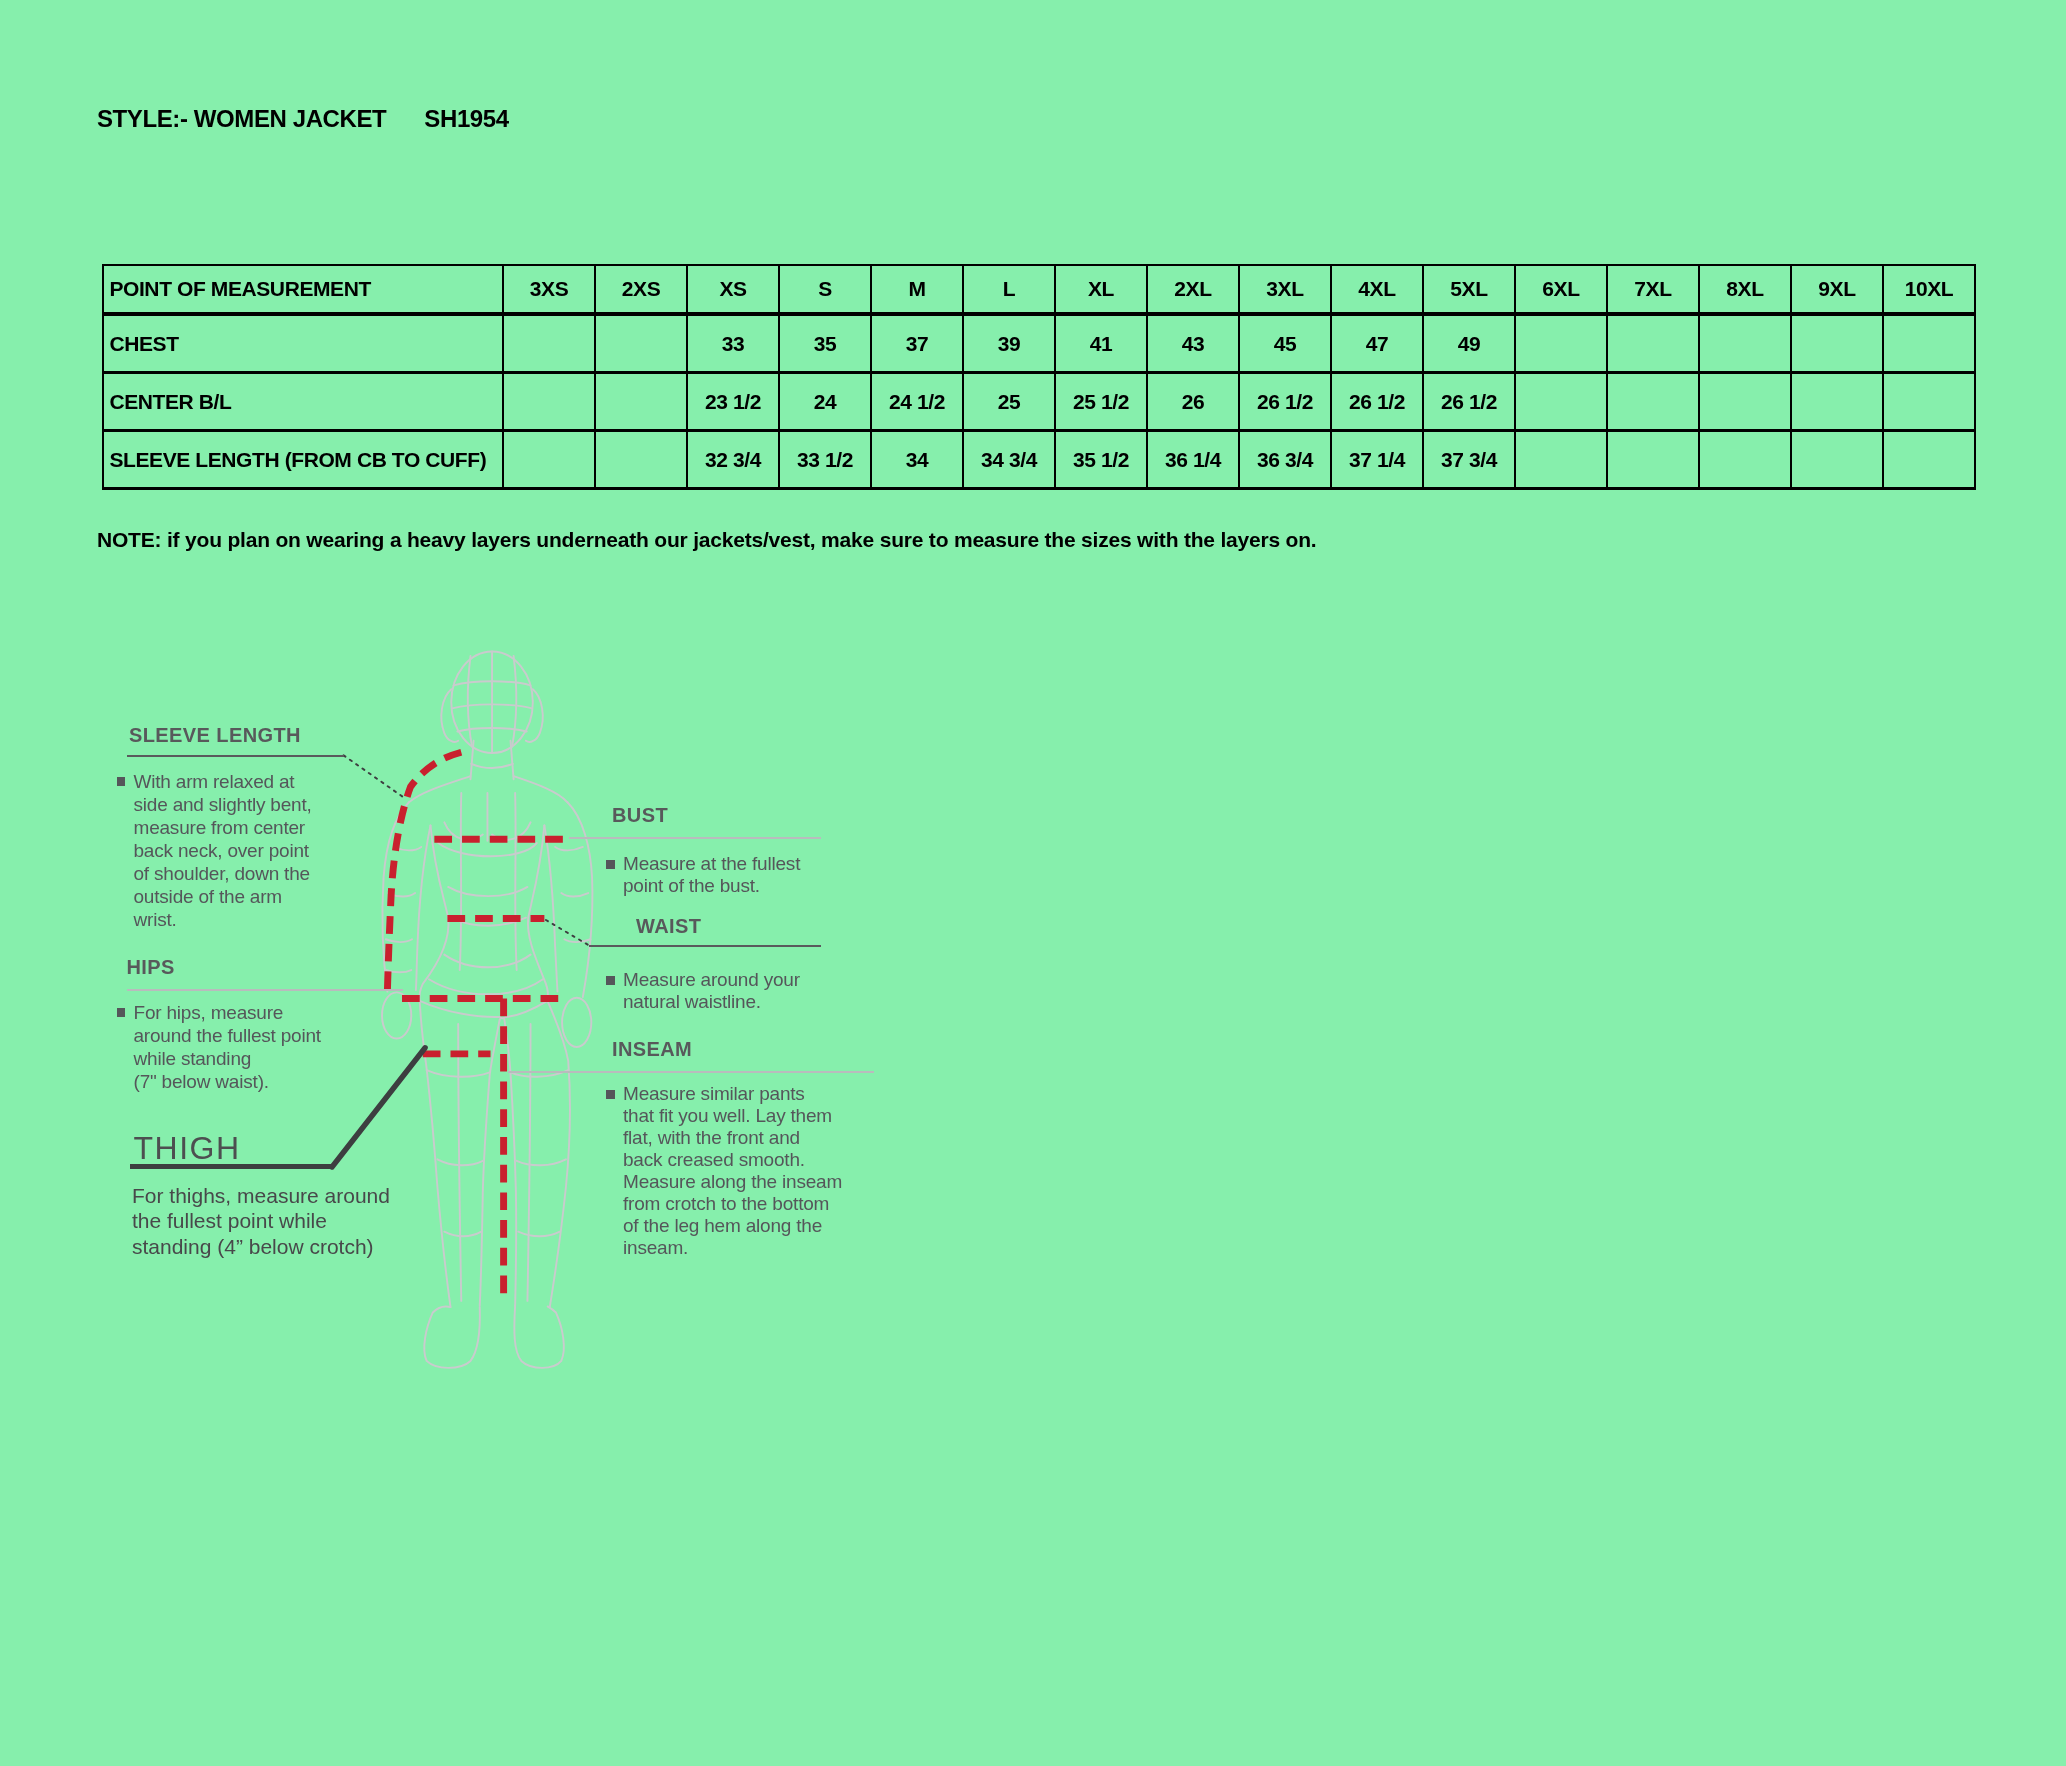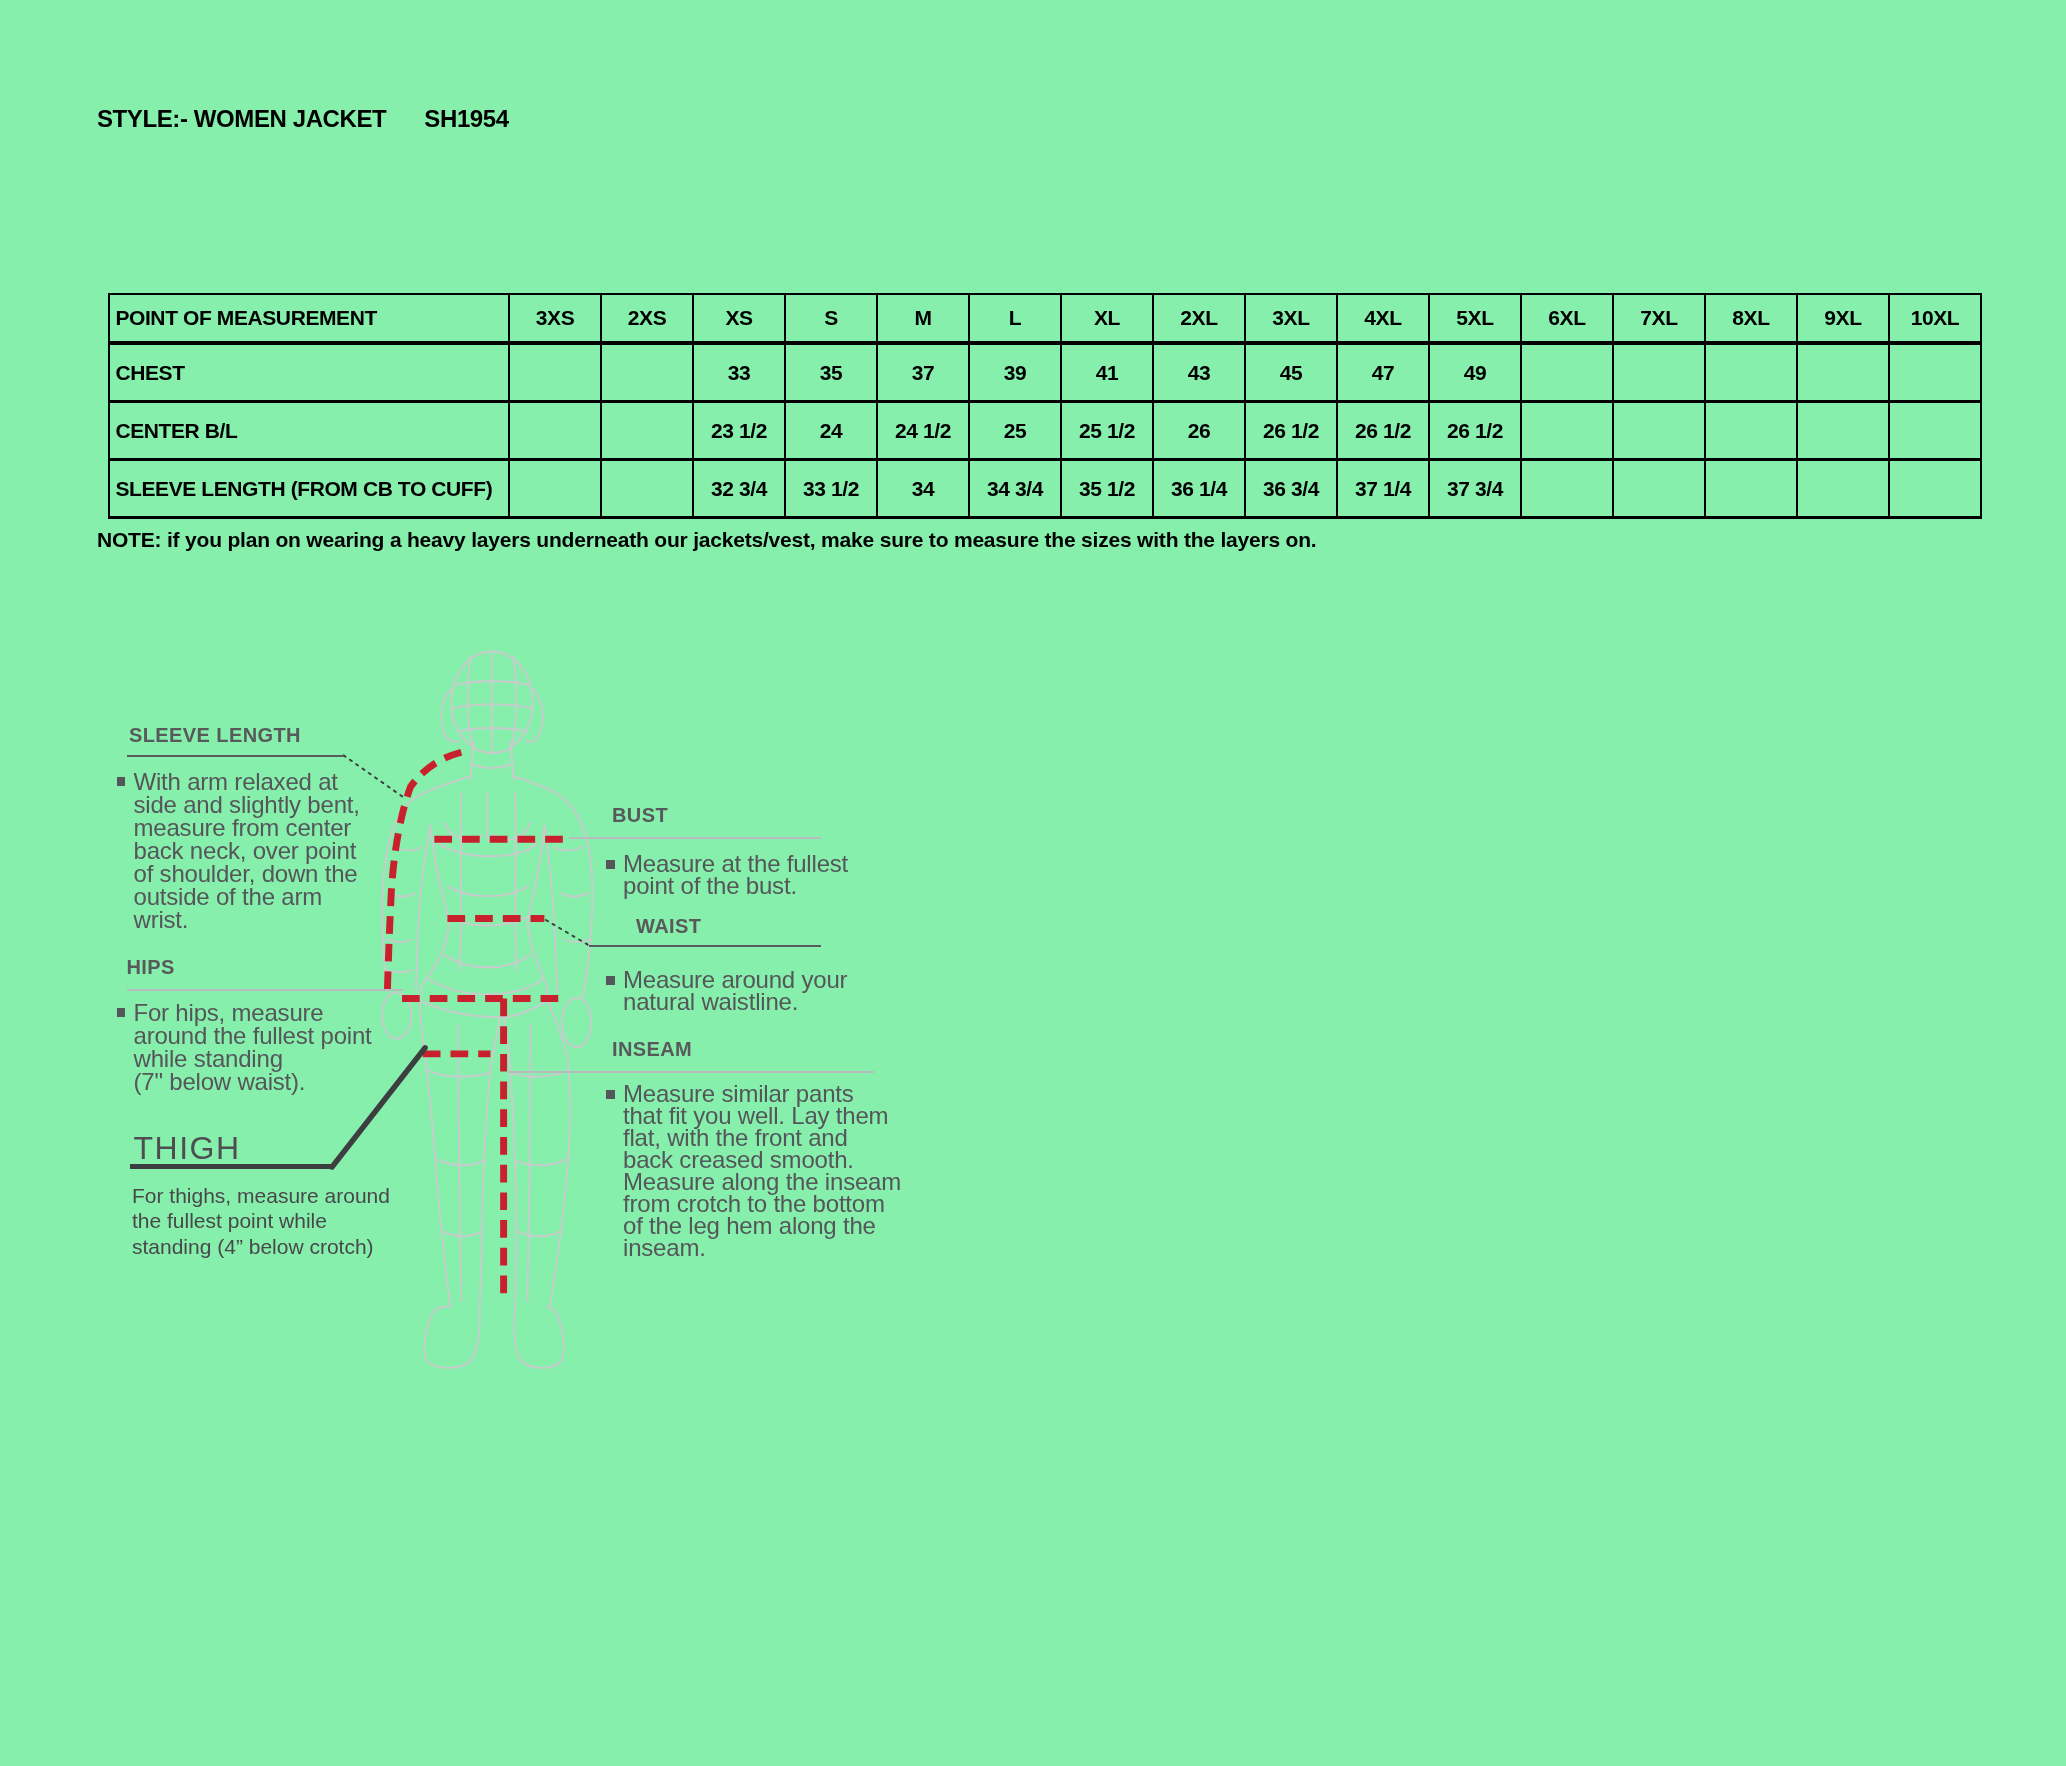--- a/index.html
+++ b/index.html
@@ -5,22 +5,22 @@
   html,body{margin:0;padding:0;background:#ffffff;}
   .page{position:relative;width:2066px;height:1767px;background:#86efac;overflow:hidden;
         font-family:"Liberation Sans","DejaVu Sans",sans-serif;color:#000;}
 
   
   .doc-title{position:absolute;left:97px;top:105px;font-size:24px;font-weight:bold;
              letter-spacing:-0.4px;white-space:nowrap;}
   .doc-title .code{margin-left:38px;}
 
   
-  table.size-chart{position:absolute;left:108px;top:264px;border-collapse:collapse;
-                   table-layout:fixed;width:1488px;margin-top:29px;}
+  table.size-chart{position:absolute;left:102px;top:264px;border-collapse:collapse;
+                   table-layout:fixed;width:1488px;}
   .size-chart col.c-label{width:400px;}
   .size-chart col.c-size{width:92px;}
   .size-chart th,.size-chart td{border:2.3px solid #000;font-weight:bold;font-size:21px;
                    text-align:center;padding:0;letter-spacing:-0.4px;white-space:nowrap;
                    overflow:hidden;}
   .size-chart th{border-bottom-width:4.6px;height:46px;}
   .size-chart td{border-top-width:3.8px;border-bottom-width:3.8px;height:55px;}
   .size-chart .c0{text-align:left;padding-left:5.4px;}
 
   
@@ -32,21 +32,21 @@
   .diagram .figure-svg{position:absolute;left:0;top:0;}
 
   .dg-heading{position:absolute;font-size:20px;font-weight:bold;color:#58595b;
               letter-spacing:0.4px;white-space:nowrap;}
   .dg-heading.thin{font-weight:400;color:#4d4e50;letter-spacing:1.5px;font-size:32px;}
 
   .rule{position:absolute;height:2.3px;background:#b9bbbd;}
   .rule.dark{background:#595a5c;}
   .rule.heavy{height:4.6px;background:#3d3e40;}
 
-  .callout{position:absolute;color:#55565a;font-size:24px;line-height:23px;
+  .callout{position:absolute;color:#55565a;font-size:19px;line-height:23px;
            letter-spacing:-0.2px;white-space:nowrap;}
   .callout.rcol{line-height:22px;}
   .callout .bullet{position:absolute;left:-17px;top:7px;width:8.5px;height:8.5px;
                    background:#55565a;display:block;}
   .callout.thigh-text{font-size:21px;line-height:25.4px;color:#48484a;letter-spacing:0;}
 </style>
 </head>
 <body>
 
 <div class="page">

